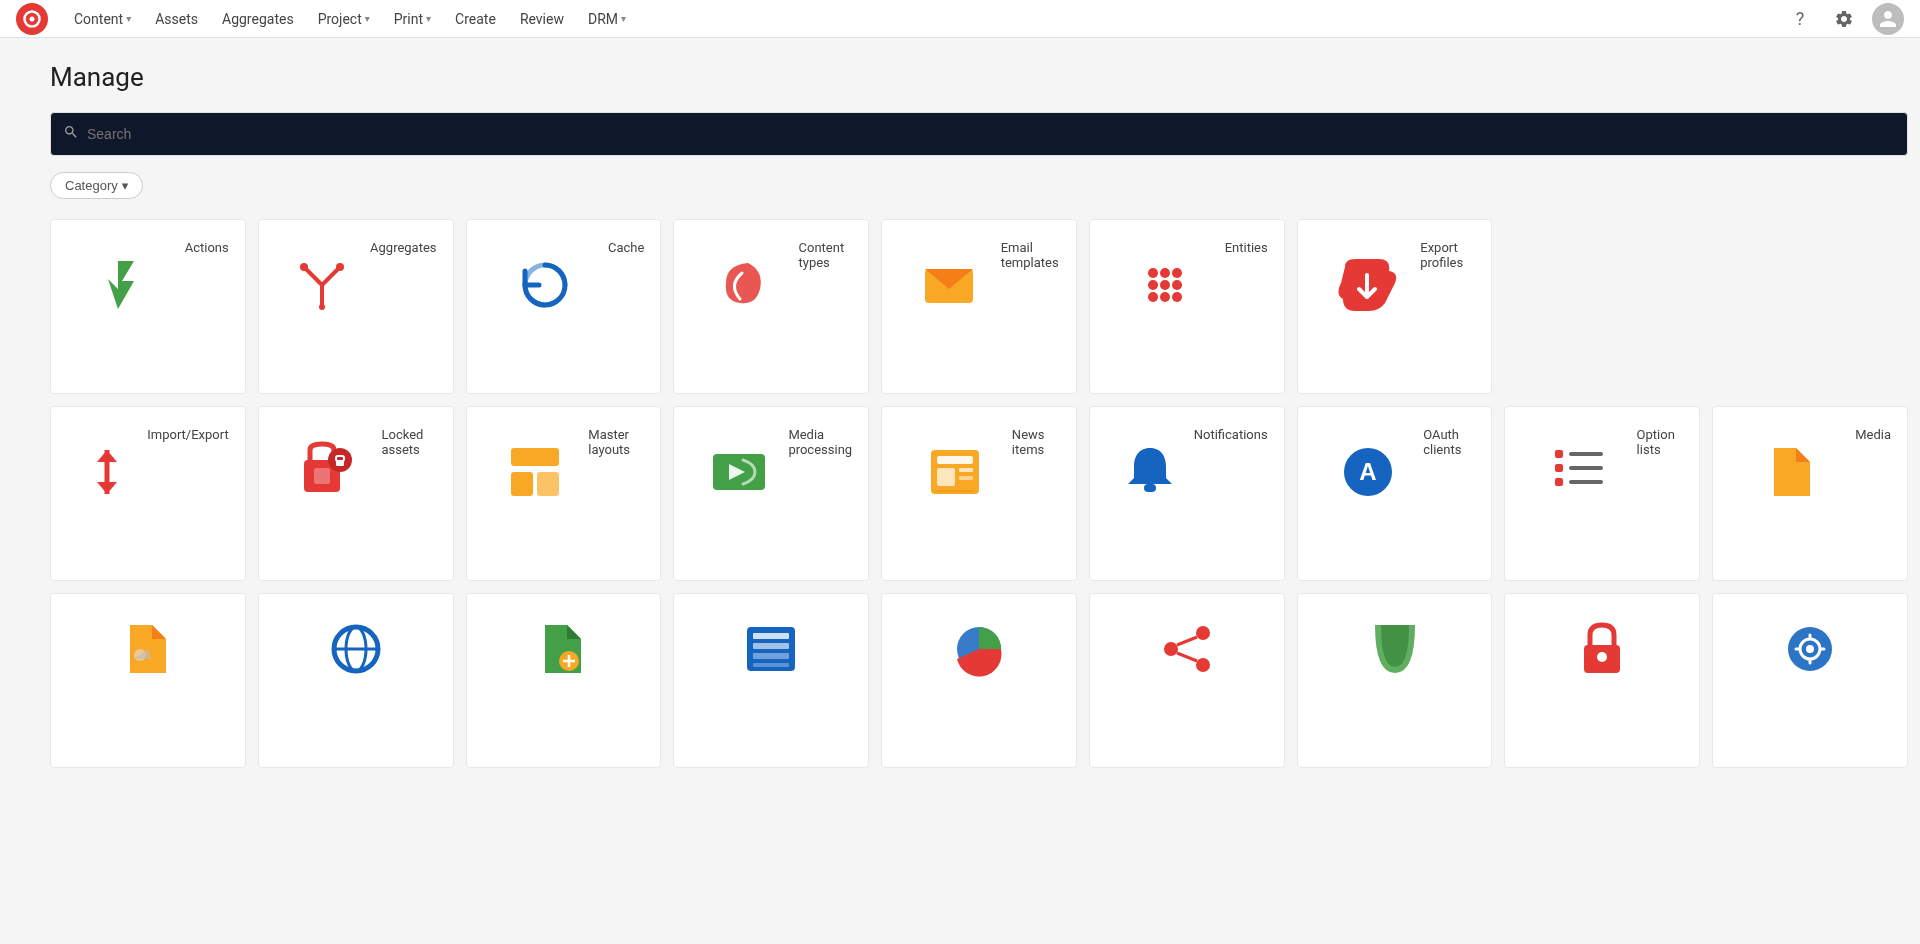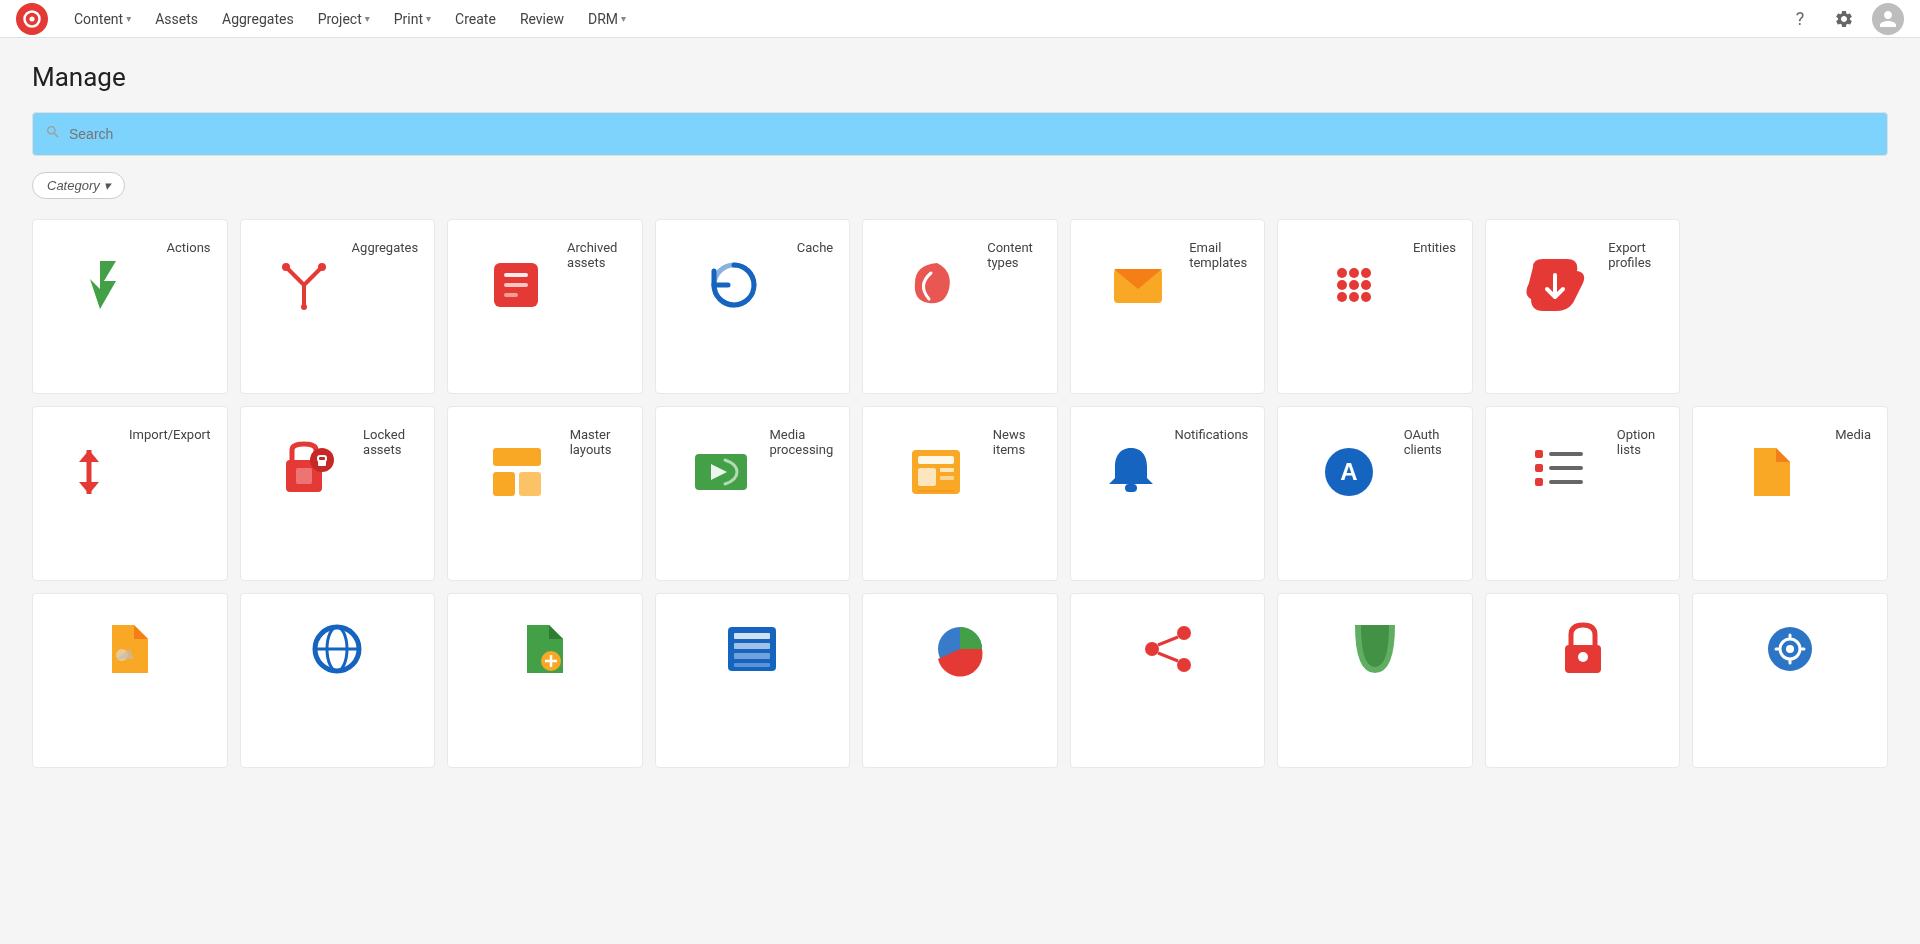--- a/index.html
+++ b/index.html
@@ -31,26 +31,26 @@
       color: #444;
       cursor: pointer;
       display: flex; align-items: center; gap: 3px;
     }
     .nav-chevron { font-size: 10px; color: #888; }
     .nav-right { display: flex; align-items: center; gap: 12px; }
     .nav-icon-btn { width: 32px; height: 32px; display: flex; align-items: center; justify-content: center; cursor: pointer; color: #666; font-size: 18px; border-radius: 50%; }
     .avatar { width: 32px; height: 32px; background: #bdbdbd; border-radius: 50%; display: flex; align-items: center; justify-content: center; cursor: pointer; }
 
     
-    .page { padding: 24px 32px; }
+    .page { padding: 24px 12px; margin-left: 38px; }
     .page-title { font-size: 26px; font-weight: 400; margin-bottom: 20px; color: #212121; }
 
     
     .search-bar {
-      background: #7dd3fc;
+      background: #0f172a;
       border: 1px solid #e0e0e0;
       border-radius: 4px;
       display: flex; align-items: center;
       padding: 0 12px;
       height: 44px;
       margin-bottom: 16px;
     }
     .search-bar input {
       border: none; outline: none; font-size: 14px; color: #666; width: 100%; background: transparent;
     }
@@ -60,21 +60,20 @@
     .category-btn {
       background: #fff;
       border: 1px solid #ccc;
       border-radius: 20px;
       padding: 5px 14px;
       font-size: 13px;
       cursor: pointer;
       display: inline-flex; align-items: center; gap: 4px;
       color: #555;
       margin-bottom: 20px;
-      font-style: italic;
     }
 
     
     .cards-grid {
       display: grid;
       grid-template-columns: repeat(9, 1fr);
       gap: 12px;
     }
 
     .card {
@@ -212,31 +211,20 @@
           <line x1="32" y1="32" x2="16" y2="16" stroke="#e53935" stroke-width="4" stroke-linecap="round"></line>
           <line x1="32" y1="32" x2="48" y2="16" stroke="#e53935" stroke-width="4" stroke-linecap="round"></line>
           <circle cx="32" cy="54" r="3" fill="#e53935"></circle>
           <circle cx="14" cy="14" r="4" fill="#e53935"></circle>
           <circle cx="50" cy="14" r="4" fill="#e53935"></circle>
         </svg>
       </div>
       <span class="card-label">Aggregates</span>
     </div>
 
-    <div class="card">
-      <div class="card-icon">
-        <svg viewBox="0 0 64 64" fill="none">
-          <rect x="10" y="10" width="44" height="44" rx="6" fill="#e53935"></rect>
-          <rect x="20" y="20" width="24" height="4" rx="2" fill="white" opacity="0.9"></rect>
-          <rect x="20" y="30" width="24" height="4" rx="2" fill="white" opacity="0.7"></rect>
-          <rect x="20" y="40" width="14" height="4" rx="2" fill="white" opacity="0.5"></rect>
-        </svg>
-      </div>
-      <span class="card-label">Archived assets</span>
-    </div>
 
     <div class="card">
       <div class="card-icon">
         <svg viewBox="0 0 64 64" fill="none">
           <path d="M32 12 A20 20 0 1 1 12 32" stroke="#1565c0" stroke-width="5" fill="none" stroke-linecap="round"></path>
           <path d="M12 18 L12 32 L26 32" stroke="#1565c0" stroke-width="5" fill="none" stroke-linecap="round" stroke-linejoin="round"></path>
           <path d="M32 52 A20 20 0 1 1 52 32" stroke="#1565c0" stroke-width="5" fill="none" stroke-linecap="round" opacity="0.5"></path>
         </svg>
       </div>
       <span class="card-label">Cache</span>

